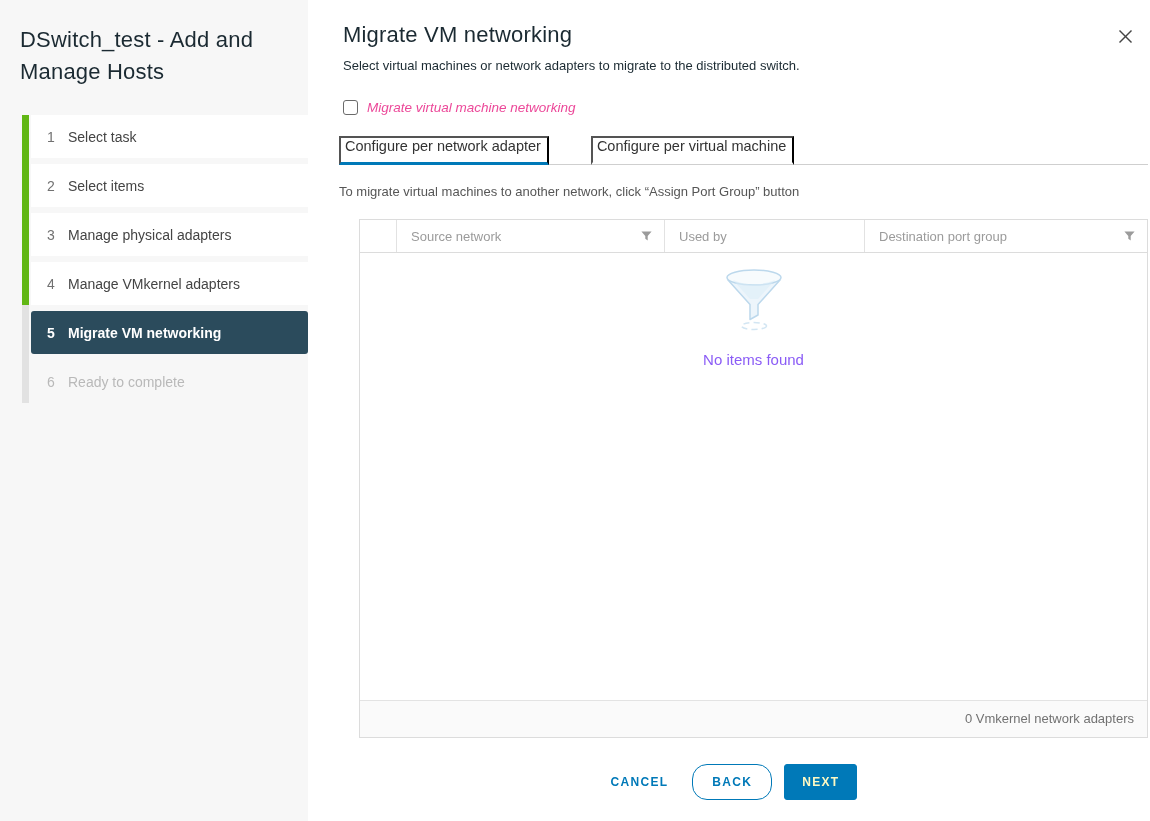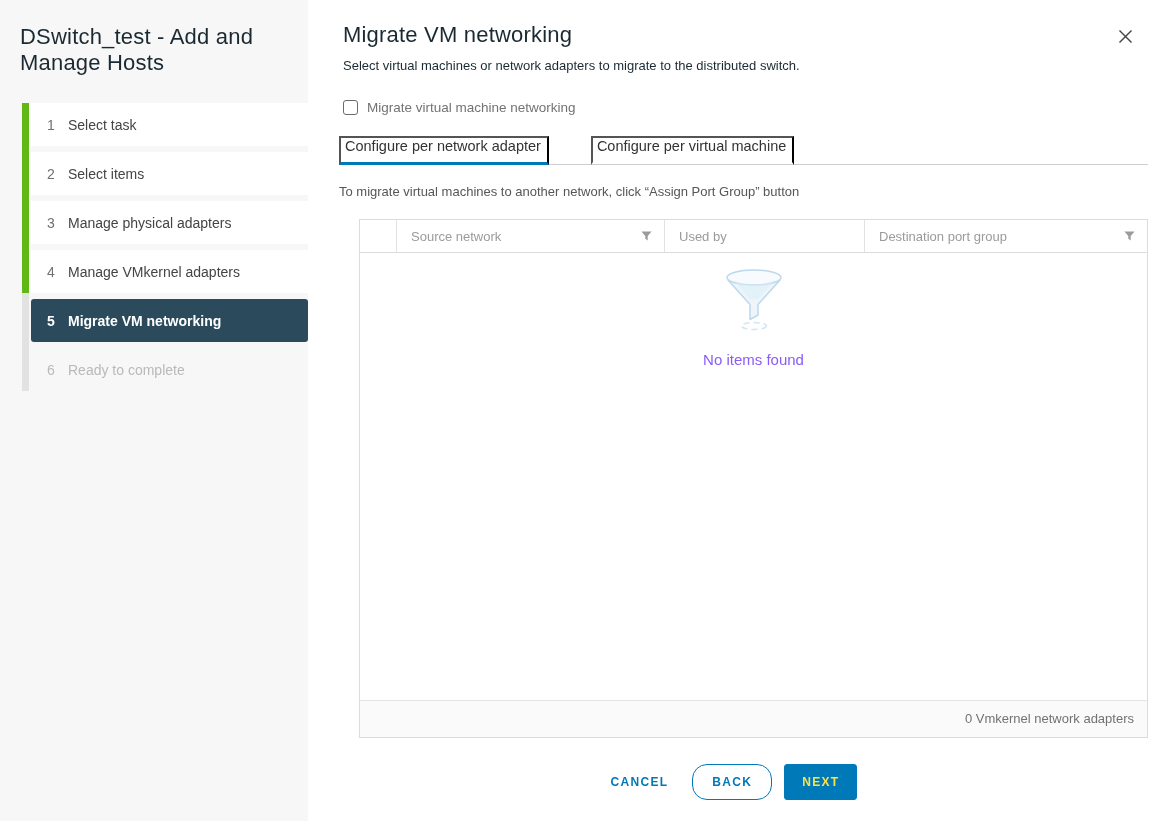--- a/index.html
+++ b/index.html
@@ -15,21 +15,21 @@
   .sidebar {
     width: 308px;
     min-width: 308px;
     background: #f7f7f7;
     padding: 24px 0 0 20px;
     height: 100%;
   }
   .wizard-title {
     font-size: 22px;
     font-weight: 400;
-    line-height: 26px;
+    line-height: 32px;
     color: #1b2a32;
     width: 276px;
     letter-spacing: 0.2px;
   }
   .steps {
     position: relative;
     margin-top: 27px;
   }
   .track { position: absolute; left: 2px; top: 0; width: 7px; }
   .track-green { height: 190px; background: #61b715; }
@@ -91,21 +91,21 @@
     gap: 9px;
     cursor: pointer;
   }
   .checkbox-box {
     width: 15px; height: 15px;
     border: 1px solid #6b6b6b;
     border-radius: 3px;
     background: #fff;
     flex: none;
   }
-  .checkbox-label { font-size: 13.5px; color: #737373; }
+  .checkbox-label { font-size: 13.5px; color: #ec4899; font-style: italic; }
   .tabs {
     display: flex;
     gap: 42px;
     margin-top: 21px;
     border-bottom: 1px solid #cfcfcf;
   }
   .tab {
     padding: 0 6px 8px 4px;
     font-size: 14.5px;
     color: #333;
@@ -190,21 +190,21 @@
     padding: 10px 12px;
   }
   .btn-outline {
     color: #0079b8;
     background: #fff;
     border: 1px solid #0079b8;
     border-radius: 15px;
     padding: 10px 19px;
   }
   .btn-primary {
-    color: #fde047;
+    color: #fef9c3;
     background: #0079b8;
     border: 1px solid #0079b8;
     border-radius: 3px;
     padding: 10px 17px;
   }
 </style>
 </head>
 <body>
 
 <aside class="sidebar">

